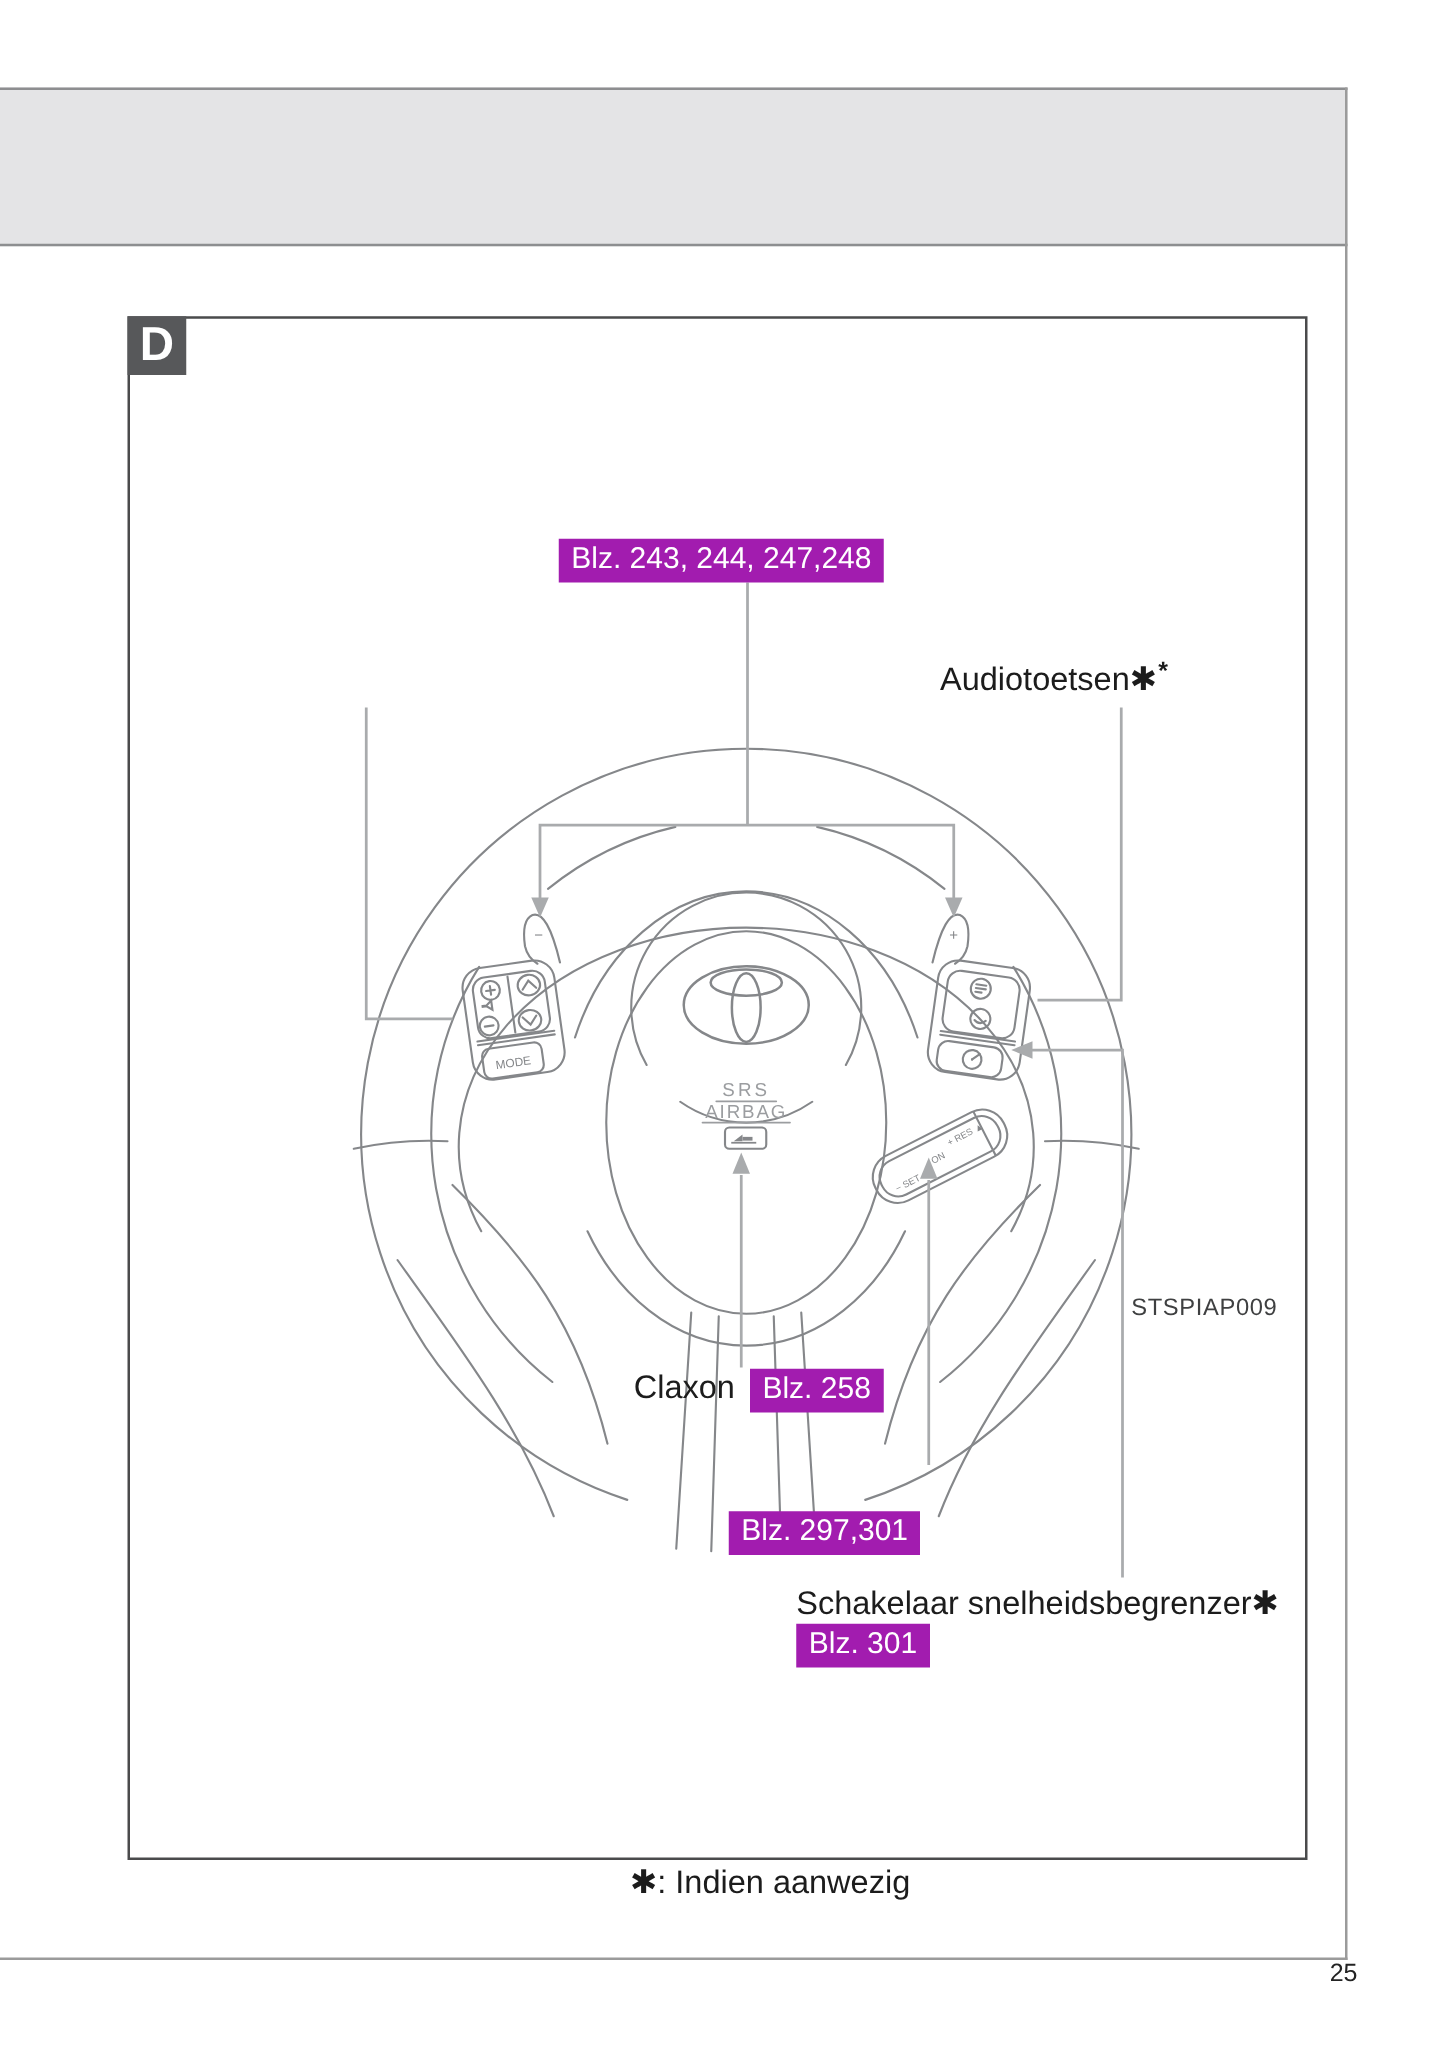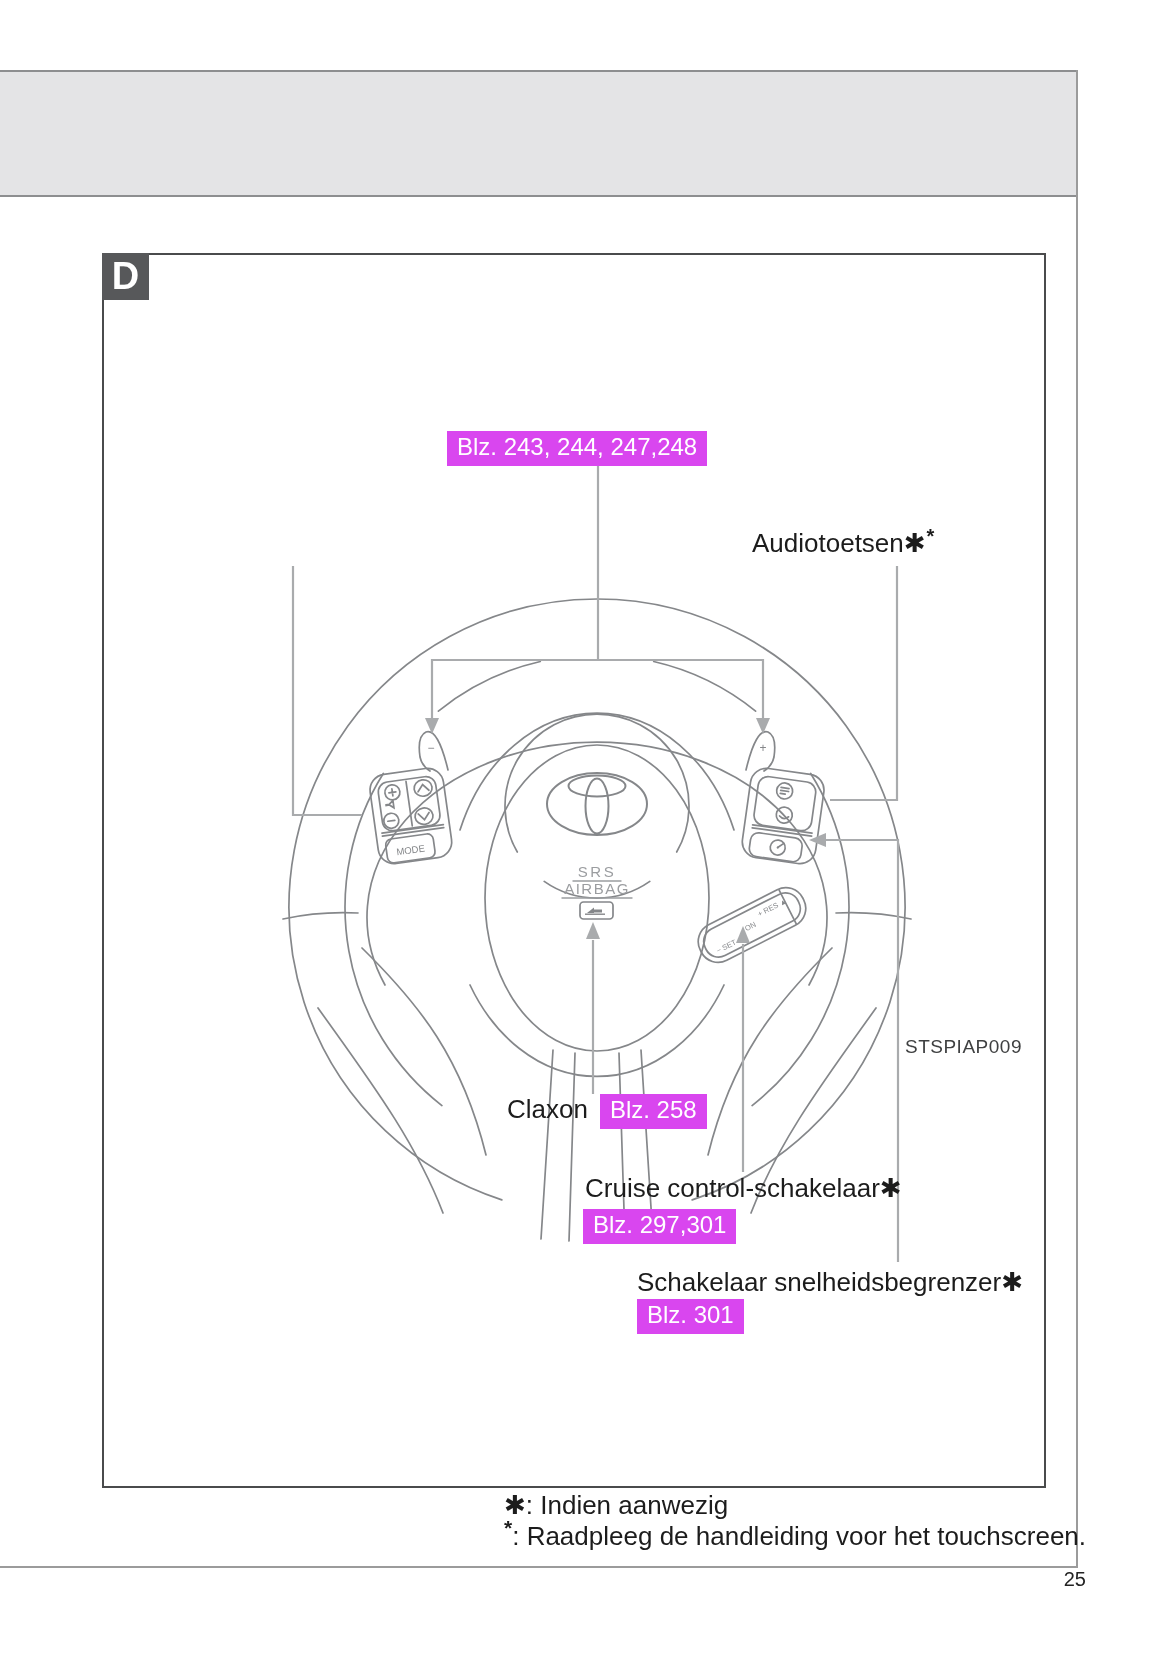--- a/index.html
+++ b/index.html
@@ -23,21 +23,21 @@
     border:2px solid #4a4b4c;box-sizing:border-box;background:#ffffff;
   }
   .section-tab{
     position:absolute;left:102px;top:253px;width:47px;height:47px;background:#57585a;
     color:#ffffff;font-size:38px;font-weight:bold;display:flex;align-items:center;justify-content:center;
   }
   svg.art{position:absolute;left:0;top:0;}
   .lbl{position:absolute;font-size:26px;line-height:1.2;white-space:nowrap;color:#1c1c1c;}
   .lbl .sup-star{font-weight:bold;font-size:20px;position:relative;top:-9px;margin-left:1px;}
   .badge{
-    display:inline-block;background:#d946ef;color:#ffffff;font-size:24px;line-height:1.2;
+    display:inline-block;background:#a21caf;color:#ffffff;font-size:24px;line-height:1.2;
     padding:2px 10px 4px 10px;white-space:nowrap;
   }
   .row{position:absolute;display:flex;align-items:baseline;white-space:nowrap;}
   .row .lbl-text{font-size:26px;}
   .row .badge{margin-left:12px;}
   .img-code{position:absolute;font-size:19px;color:#3f4041;letter-spacing:0.5px;}
   .footnote{position:absolute;font-size:26px;color:#1c1c1c;white-space:nowrap;}
   .footnote .sup-star{font-weight:bold;font-size:21px;position:relative;top:-10px;}
   .page-number{position:absolute;left:1000px;top:1568px;width:86px;text-align:right;font-size:20px;color:#232323;}
 </style>
@@ -173,34 +173,28 @@
 
   <div class="lbl" style="left:752px;top:528px;">
     <span>Audiotoetsen✱</span><span class="sup-star">*</span>
   </div>
 
   <div class="row" style="left:507px;top:1094px;">
     <span class="lbl-text">Claxon</span>
     <span class="badge">Blz. 258</span>
   </div>
 
-  <div class="lbl" style="left:585px;top:1173px;">
-    <span>Cruise control-schakelaar✱</span>
-  </div>
   <div class="badge" style="position:absolute;left:583px;top:1209px;">Blz. 297,301</div>
 
   <div class="lbl" style="left:637px;top:1267px;">
     <span>Schakelaar snelheidsbegrenzer✱</span>
   </div>
   <div class="badge" style="position:absolute;left:637px;top:1299px;">Blz. 301</div>
 
   <div class="img-code" style="left:905px;top:1036px;">STSPIAP009</div>
 
   <div class="footnote" style="left:504px;top:1490px;">
     <span>✱</span><span>: Indien aanwezig</span>
   </div>
-  <div class="footnote" style="left:504px;top:1521px;">
-    <span class="sup-star">*</span><span>: Raadpleeg de handleiding voor het touchscreen.</span>
-  </div>
 
   <div class="page-number">25</div>
 
 </div>
 
 </body></html>

